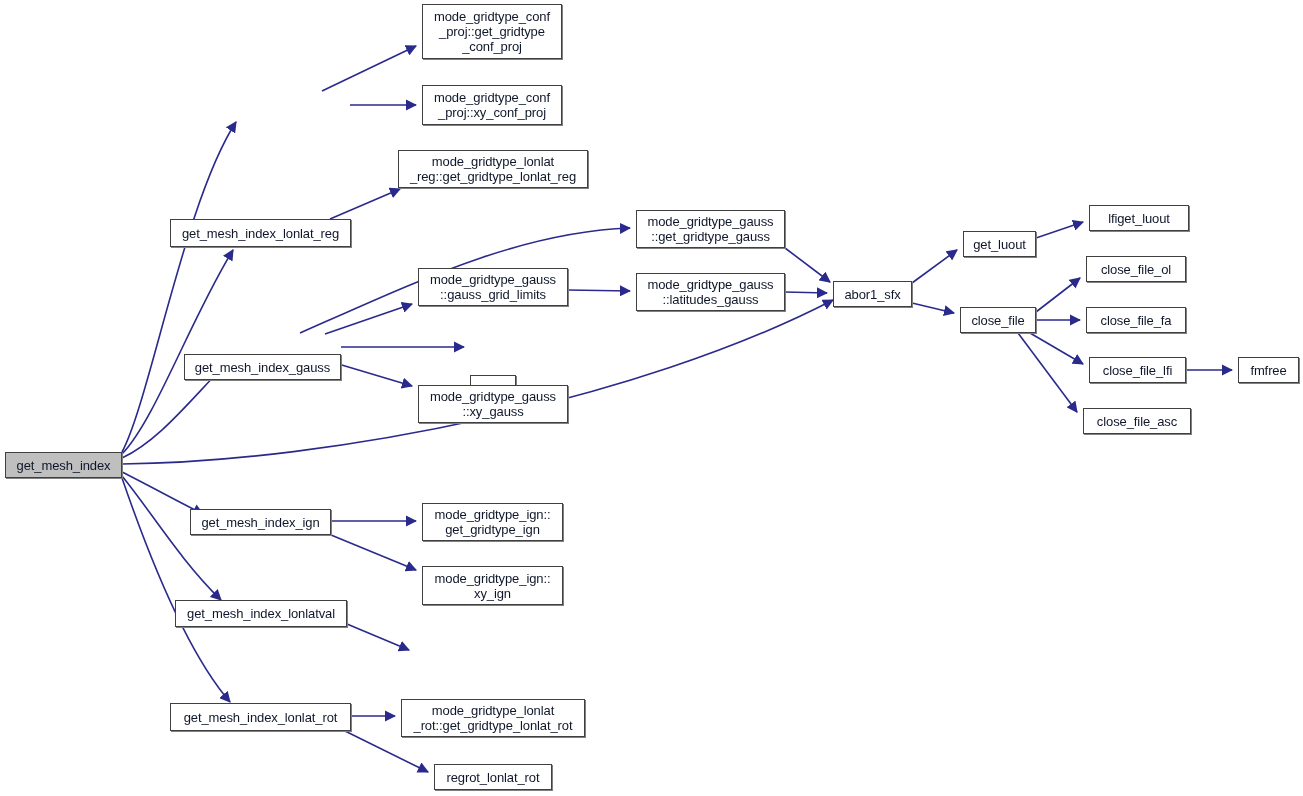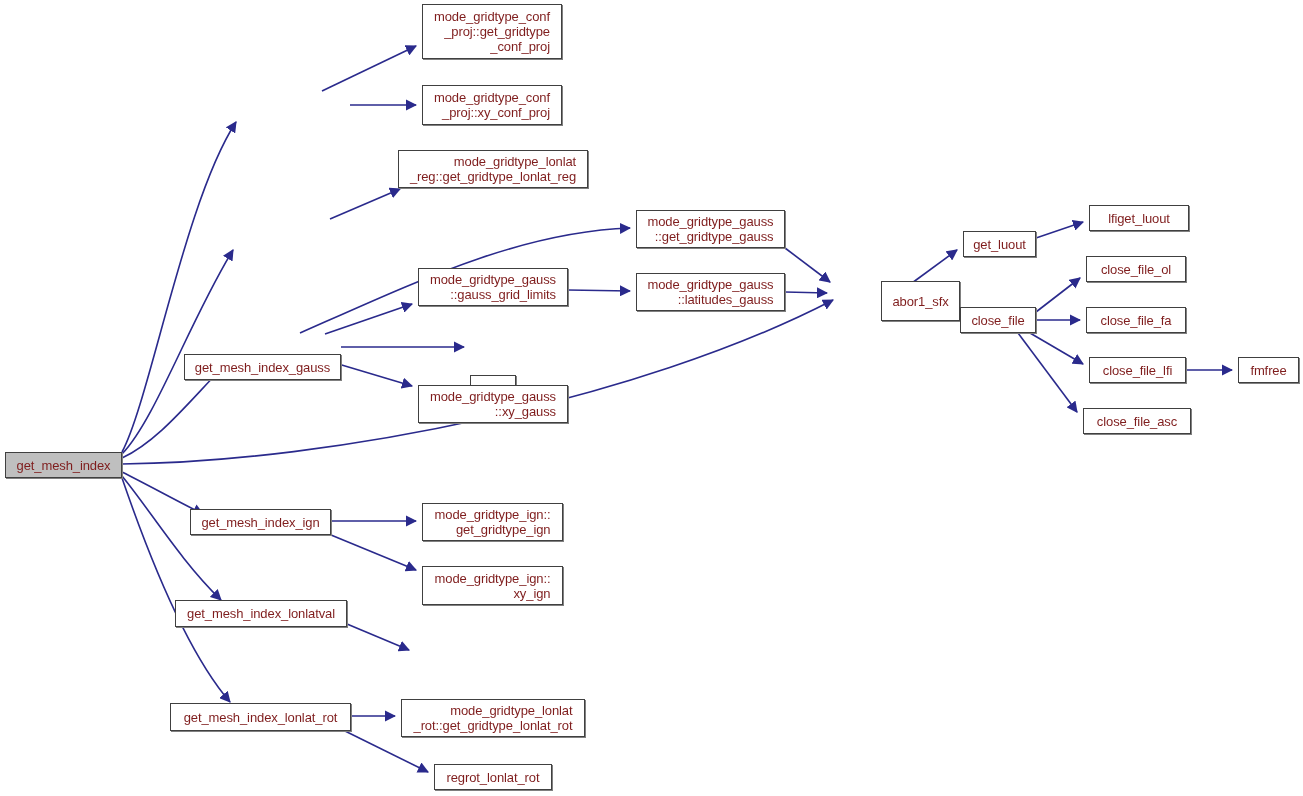--- a/index.html
+++ b/index.html
@@ -21,25 +21,25 @@
     top: 0;
     width: 1303px;
     height: 796px;
     pointer-events: none;
   }
   .node {
     position: absolute;
     box-sizing: border-box;
     border: 1px solid #404040;
     background: #ffffff;
-    color: #7f1d1d;
+    color: #0f172a;
     display: flex;
     align-items: center;
     justify-content: center;
-    text-align: right;
+    text-align: center;
     font-size: 13px;
     line-height: 15px;
     letter-spacing: -0.1px;
     white-space: pre-line;
     box-shadow: 1px 1px 0 0 #808080;
     z-index: 2;
   }
   .node.root {
     background: #bfbfbf;
     border: 1px solid #404040;
@@ -106,41 +106,42 @@
   <div class="node root" style="left:5px;top:452px;width:117px;height:26px;">get_mesh_index</div>
 
 
   <div class="node" style="left:422px;top:4px;width:140px;height:55px;">mode_gridtype_conf
 _proj::get_gridtype
 _conf_proj</div>
 
   <div class="node" style="left:422px;top:85px;width:140px;height:40px;">mode_gridtype_conf
 _proj::xy_conf_proj</div>
 
+  <div class="node" style="left:170px;top:219px;width:181px;height:28px;">get_mesh_index_lonlat_reg</div>
 
   <div class="node" style="left:398px;top:150px;width:190px;height:38px;">mode_gridtype_lonlat
 _reg::get_gridtype_lonlat_reg</div>
 
   <div class="node" style="left:184px;top:354px;width:157px;height:26px;">get_mesh_index_gauss</div>
 
   <div class="node" style="left:418px;top:268px;width:150px;height:38px;">mode_gridtype_gauss
 ::gauss_grid_limits</div>
 
   <div class="node" style="left:470px;top:334px;width:46px;height:26px;margin-top:41px;">sum</div>
 
   <div class="node" style="left:418px;top:385px;width:150px;height:38px;">mode_gridtype_gauss
 ::xy_gauss</div>
 
   <div class="node" style="left:636px;top:210px;width:149px;height:38px;">mode_gridtype_gauss
 ::get_gridtype_gauss</div>
 
   <div class="node" style="left:636px;top:273px;width:149px;height:38px;">mode_gridtype_gauss
 ::latitudes_gauss</div>
 
-  <div class="node" style="left:833px;top:281px;width:79px;height:40px;margin-left:48px;">abor1_sfx</div>
+  <div class="node" style="left:833px;top:281px;width:79px;height:26px;">abor1_sfx</div>
 
   <div class="node" style="left:963px;top:231px;width:73px;height:26px;">get_luout</div>
 
   <div class="node" style="left:960px;top:307px;width:76px;height:26px;">close_file</div>
 
   <div class="node" style="left:1089px;top:205px;width:100px;height:26px;">lfiget_luout</div>
 
   <div class="node" style="left:1086px;top:256px;width:100px;height:26px;">close_file_ol</div>
 
   <div class="node" style="left:1086px;top:307px;width:100px;height:26px;">close_file_fa</div>

